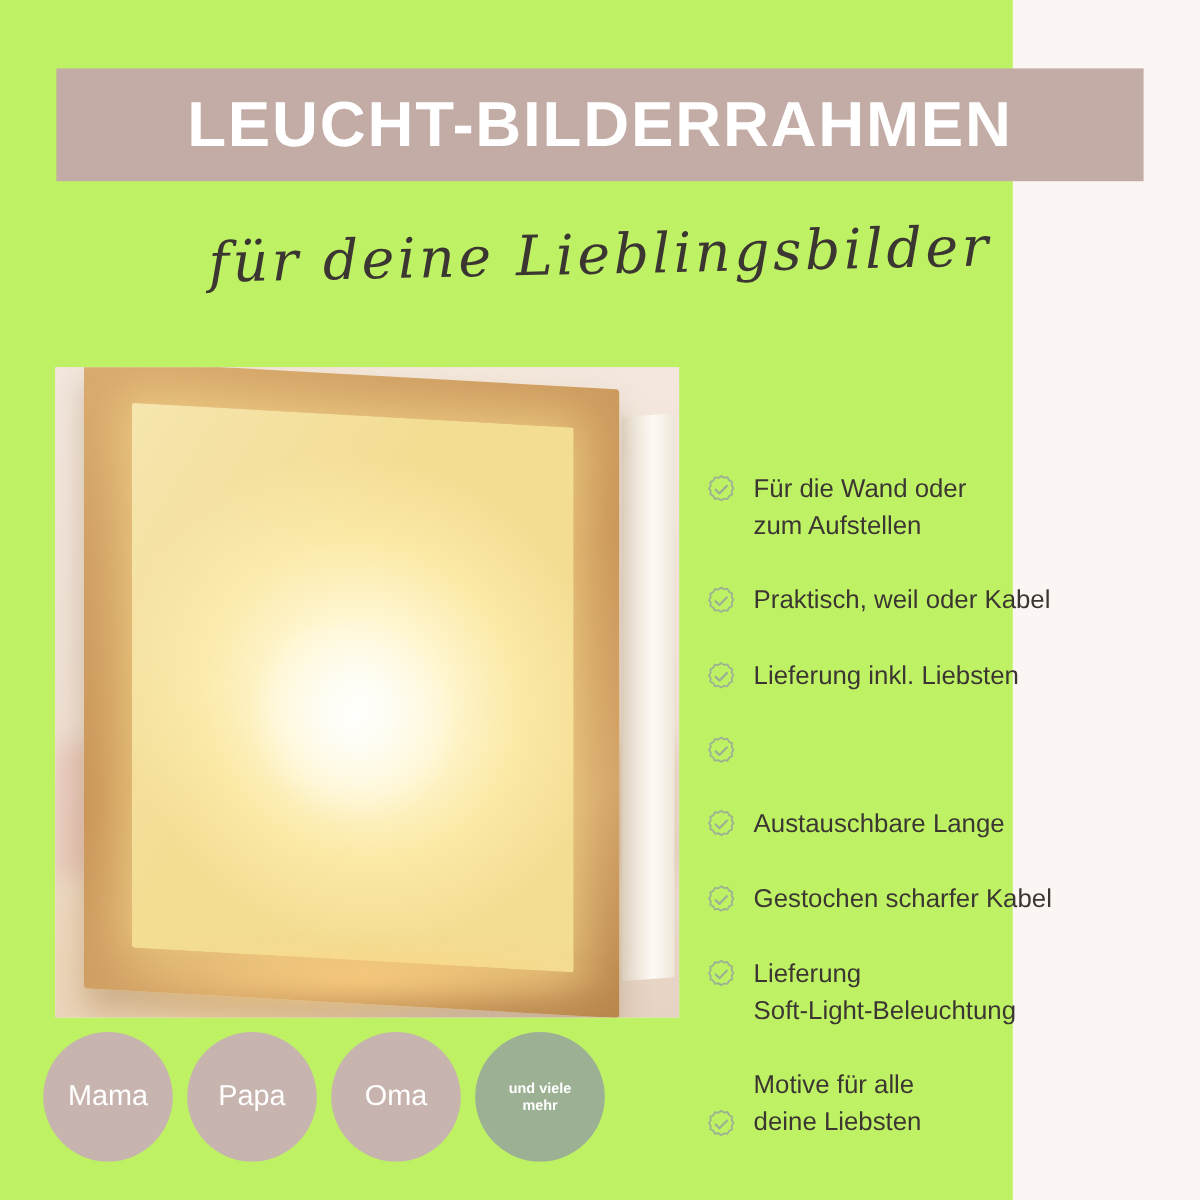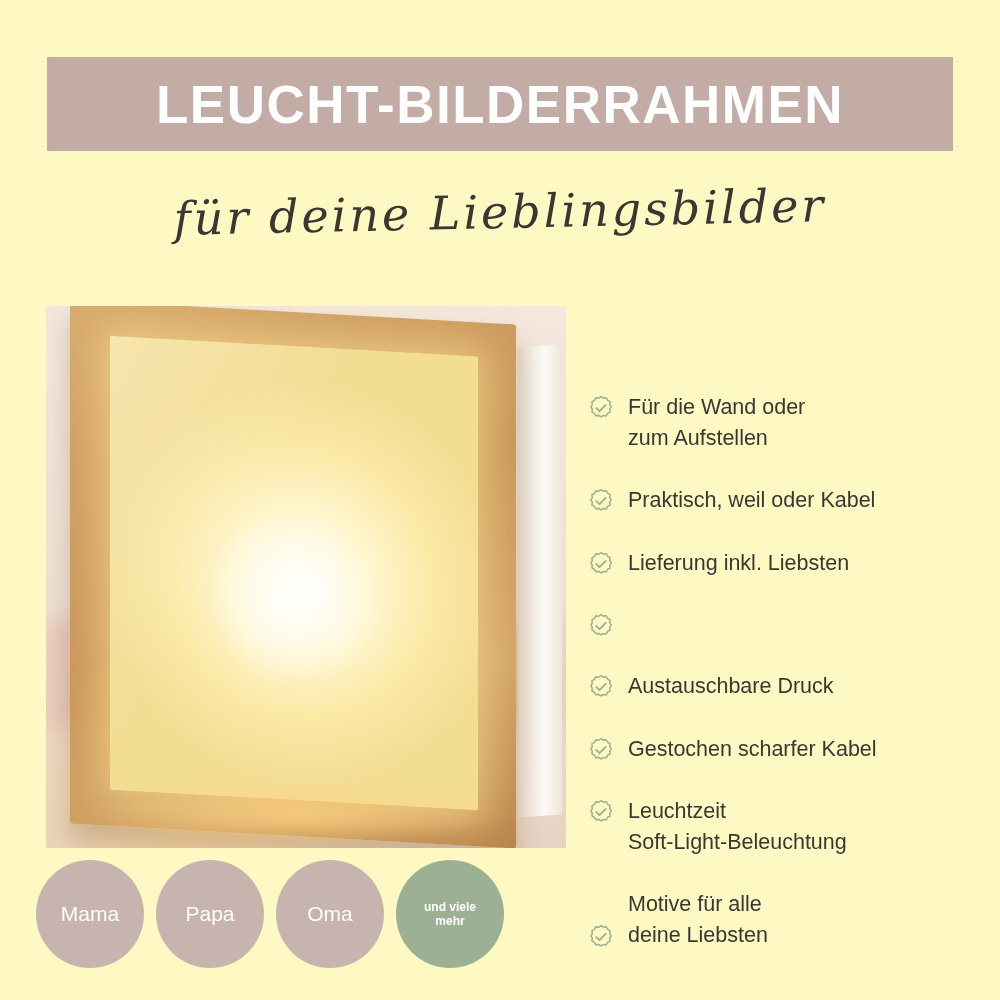--- a/index.html
+++ b/index.html
@@ -8,23 +8,23 @@
   }
   body {
     width: 1000px;
     height: 1000px;
     background: #fbf6f4;
     font-family: "Liberation Sans", sans-serif;
     overflow: hidden;
   }
   .poster {
     position: relative;
-    width: 1000px;
+    width: 844px;
     height: 1000px;
-    background: #fef9c3;
+    background: #bef264;
   }
 
   
   .title-banner {
     position: absolute;
     left: 47px;
     top: 57px;
     width: 906px;
     height: 94px;
     background: #c3aba6;
@@ -181,21 +181,21 @@
     gap: 12px;
   }
   .circle {
     width: 108px;
     height: 108px;
     border-radius: 50%;
     display: flex;
     align-items: center;
     justify-content: center;
     text-align: center;
-    font-size: 21px;
+    font-size: 24px;
     color: #ffffff;
     font-family: "Liberation Sans", sans-serif;
     line-height: 1.2;
     white-space: pre-line;
   }
   .circle.beige { background: #c7b4ae; }
   .circle.green { background: #9cb194; font-size: 12px; font-weight: bold; }
 </style>
 </head>
 <body>
@@ -262,41 +262,41 @@
       </span>
     </div>
 
     <div class="feature">
       <span class="check">
         <svg width="26" height="26" viewBox="0 0 26 26" aria-hidden="true">
           <path d="M13 1.6l2.4 1.5 2.8-.4 1.4 2.5 2.5 1.4-.4 2.8 1.5 2.4-1.5 2.4.4 2.8-2.5 1.4-1.4 2.5-2.8-.4L13 21.9l-2.4-1.5-2.8.4-1.4-2.5-2.5-1.4.4-2.8L2.8 12l1.5-2.4-.4-2.8 2.5-1.4L7.8 2.9l2.8.4z" fill="none" stroke="#9cb194" stroke-width="1.5"></path>
           <path d="M8.4 13.1l3.1 3.1 6.2-6.3" fill="none" stroke="#9cb194" stroke-width="1.9" stroke-linecap="round" stroke-linejoin="round"></path>
         </svg>
       </span>
-      <span class="feature-text">Austauschbare Druck</span>
+      <span class="feature-text">Austauschbare Lange</span>
     </div>
 
     <div class="feature">
       <span class="check">
         <svg width="26" height="26" viewBox="0 0 26 26" aria-hidden="true">
           <path d="M13 1.6l2.4 1.5 2.8-.4 1.4 2.5 2.5 1.4-.4 2.8 1.5 2.4-1.5 2.4.4 2.8-2.5 1.4-1.4 2.5-2.8-.4L13 21.9l-2.4-1.5-2.8.4-1.4-2.5-2.5-1.4.4-2.8L2.8 12l1.5-2.4-.4-2.8 2.5-1.4L7.8 2.9l2.8.4z" fill="none" stroke="#9cb194" stroke-width="1.5"></path>
           <path d="M8.4 13.1l3.1 3.1 6.2-6.3" fill="none" stroke="#9cb194" stroke-width="1.9" stroke-linecap="round" stroke-linejoin="round"></path>
         </svg>
       </span>
       <span class="feature-text">Gestochen scharfer Kabel</span>
     </div>
 
     <div class="feature">
       <span class="check">
         <svg width="26" height="26" viewBox="0 0 26 26" aria-hidden="true">
           <path d="M13 1.6l2.4 1.5 2.8-.4 1.4 2.5 2.5 1.4-.4 2.8 1.5 2.4-1.5 2.4.4 2.8-2.5 1.4-1.4 2.5-2.8-.4L13 21.9l-2.4-1.5-2.8.4-1.4-2.5-2.5-1.4.4-2.8L2.8 12l1.5-2.4-.4-2.8 2.5-1.4L7.8 2.9l2.8.4z" fill="none" stroke="#9cb194" stroke-width="1.5"></path>
           <path d="M8.4 13.1l3.1 3.1 6.2-6.3" fill="none" stroke="#9cb194" stroke-width="1.9" stroke-linecap="round" stroke-linejoin="round"></path>
         </svg>
       </span>
-      <span class="feature-text">Leuchtzeit
+      <span class="feature-text">Lieferung
 Soft-Light-Beleuchtung</span>
     </div>
 
     <div class="feature">
       <span class="check">
         <svg width="26" height="26" viewBox="0 0 26 26" aria-hidden="true">
           <path d="M13 1.6l2.4 1.5 2.8-.4 1.4 2.5 2.5 1.4-.4 2.8 1.5 2.4-1.5 2.4.4 2.8-2.5 1.4-1.4 2.5-2.8-.4L13 21.9l-2.4-1.5-2.8.4-1.4-2.5-2.5-1.4.4-2.8L2.8 12l1.5-2.4-.4-2.8 2.5-1.4L7.8 2.9l2.8.4z" fill="none" stroke="#9cb194" stroke-width="1.5"></path>
           <path d="M8.4 13.1l3.1 3.1 6.2-6.3" fill="none" stroke="#9cb194" stroke-width="1.9" stroke-linecap="round" stroke-linejoin="round"></path>
         </svg>
       </span>

